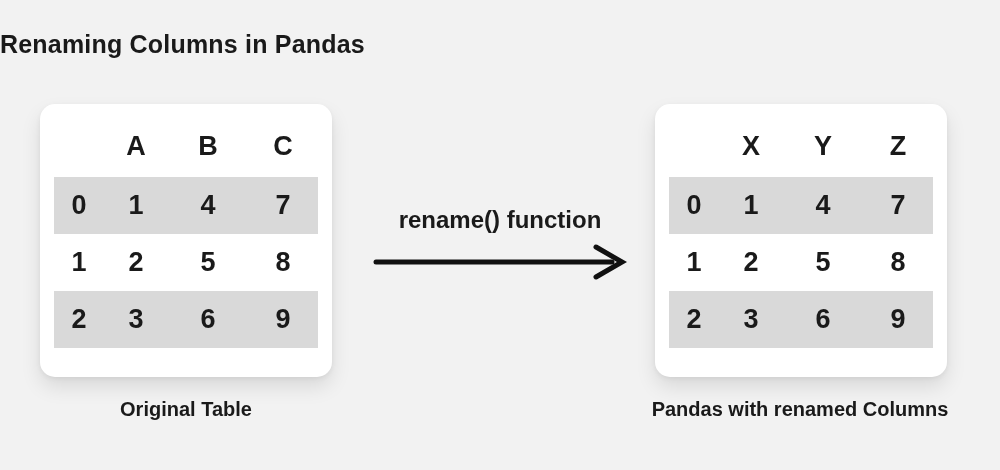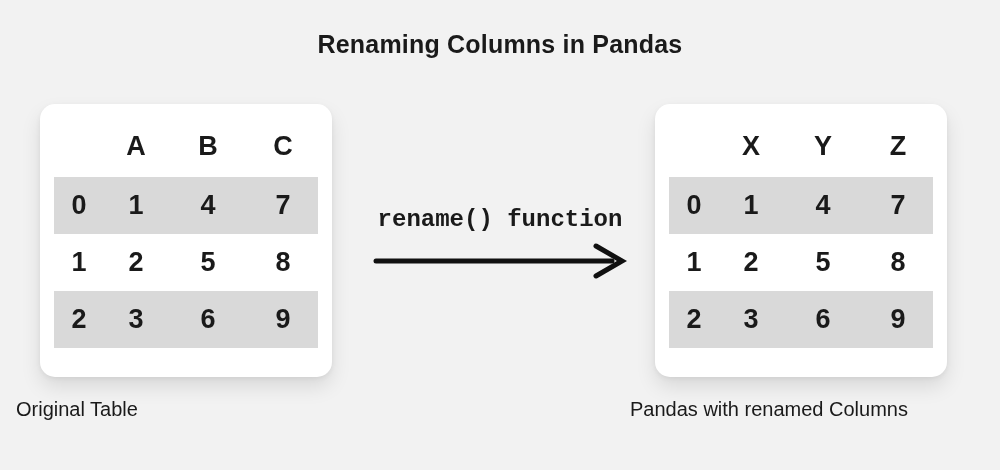--- a/index.html
+++ b/index.html
@@ -13,21 +13,21 @@
     overflow: hidden;
     position: relative;
   }
   .stage { position: absolute; inset: 0; }
 
   .title {
     position: absolute;
     top: 30px;
     left: 0;
     width: 100%;
-    text-align: center;
+    text-align: left;
     font-size: 25px;
     font-weight: bold;
     letter-spacing: 0.2px;
   }
 
   .card {
     position: absolute;
     top: 104px;
     width: 292px;
     height: 273px;
@@ -53,36 +53,35 @@
     text-align: center;
     font-size: 27px;
     font-weight: bold;
     line-height: 1;
   }
 
   .caption {
     position: absolute;
     top: 398px;
     width: 340px;
-    text-align: left;
+    text-align: center;
     font-size: 20px;
-    font-weight: normal;
+    font-weight: bold;
   }
   .caption.left  { left: 16px; }
   .caption.right { left: 630px; }
 
   .middle {
     position: absolute;
     left: 350px;
     top: 206px;
     width: 300px;
     display: flex;
     flex-direction: column;
     align-items: center;
-    font-family: Liberation Mono, monospace;
   }
   .arrow-label {
     font-size: 24px;
     font-weight: bold;
     white-space: nowrap;
   }
   .arrow-svg { margin-top: 6px; display: block; }
 </style>
 </head>
 <body>

